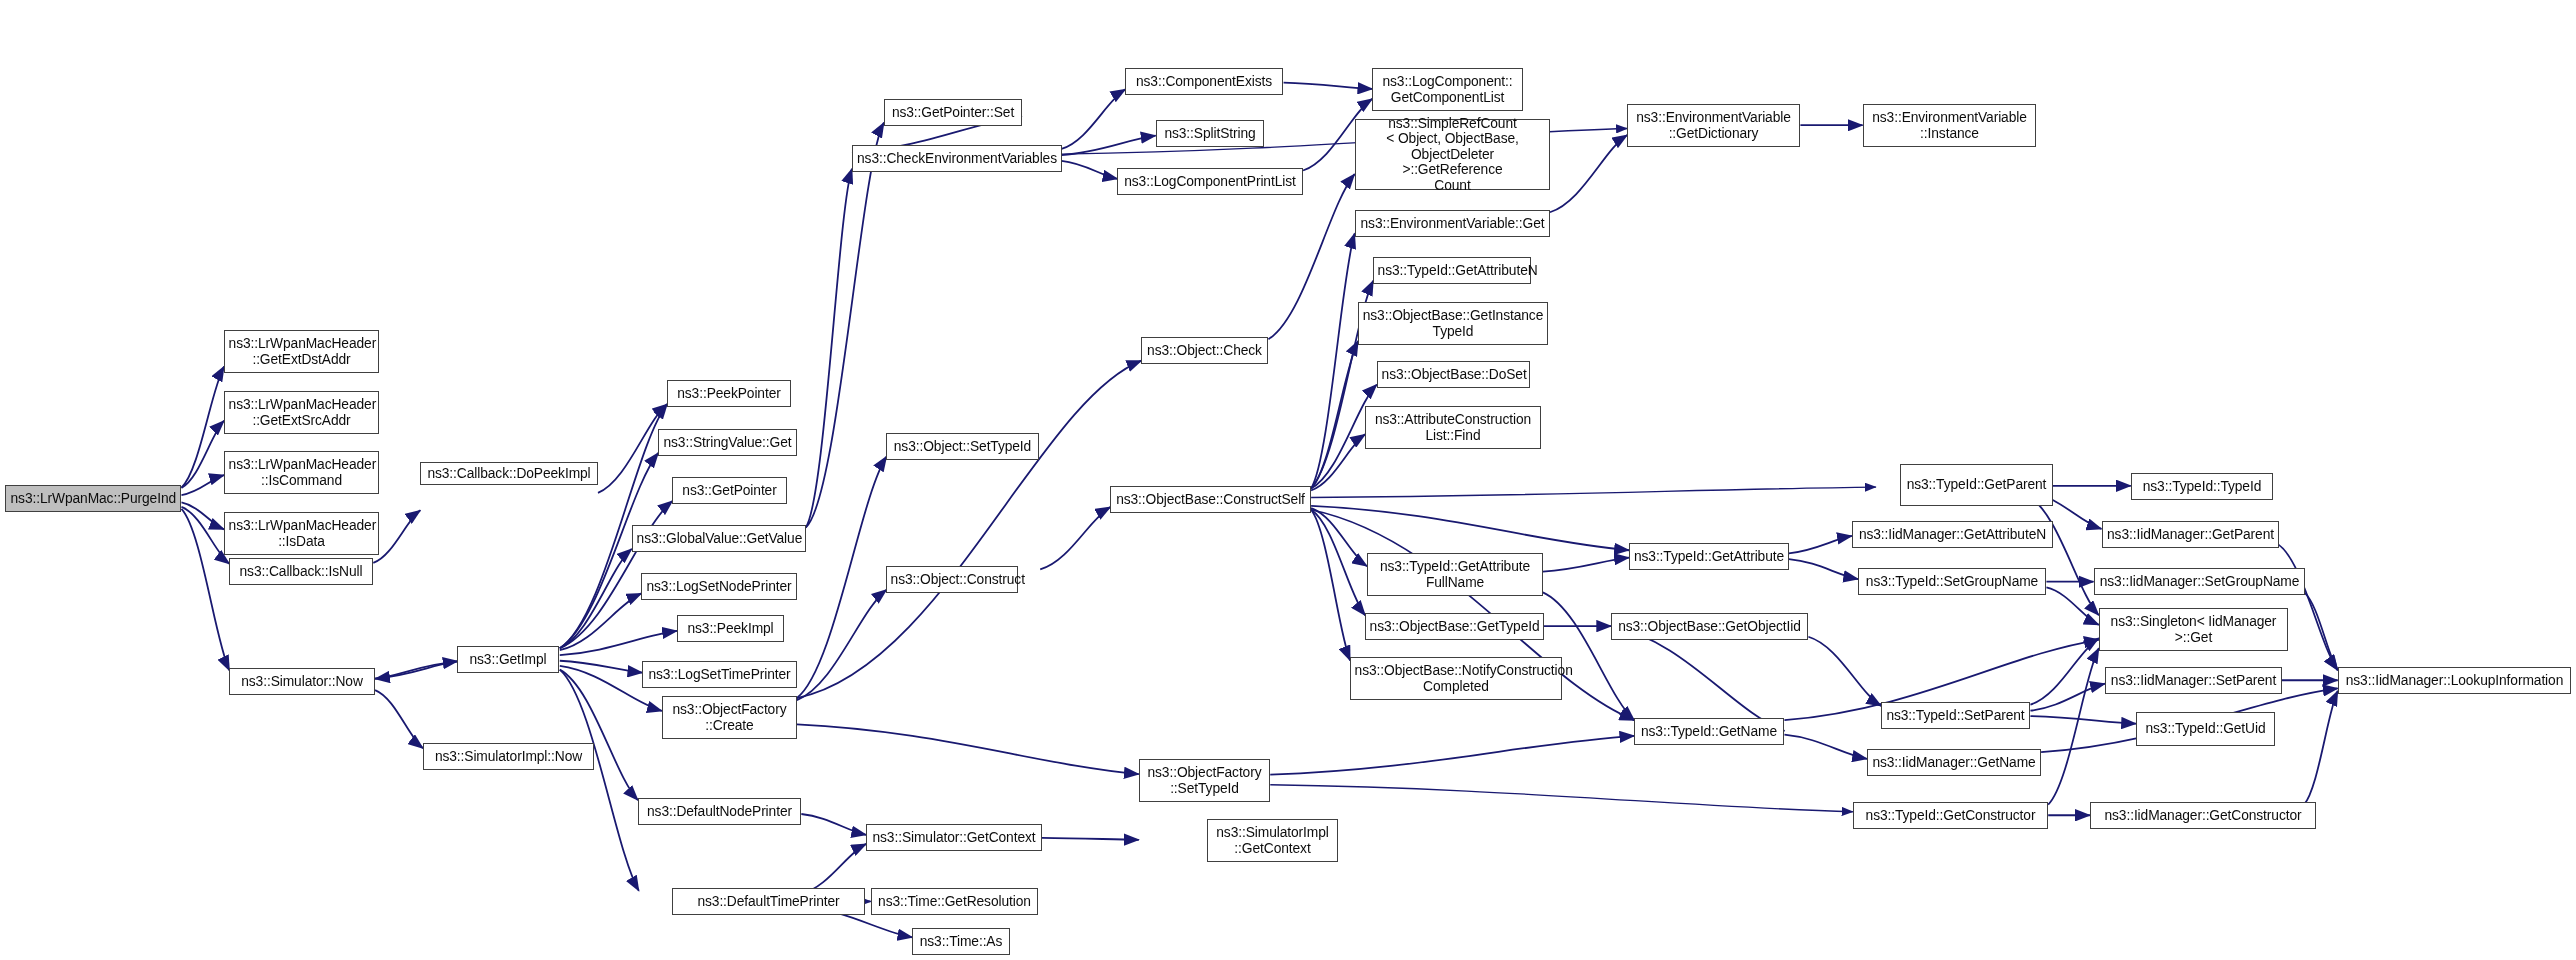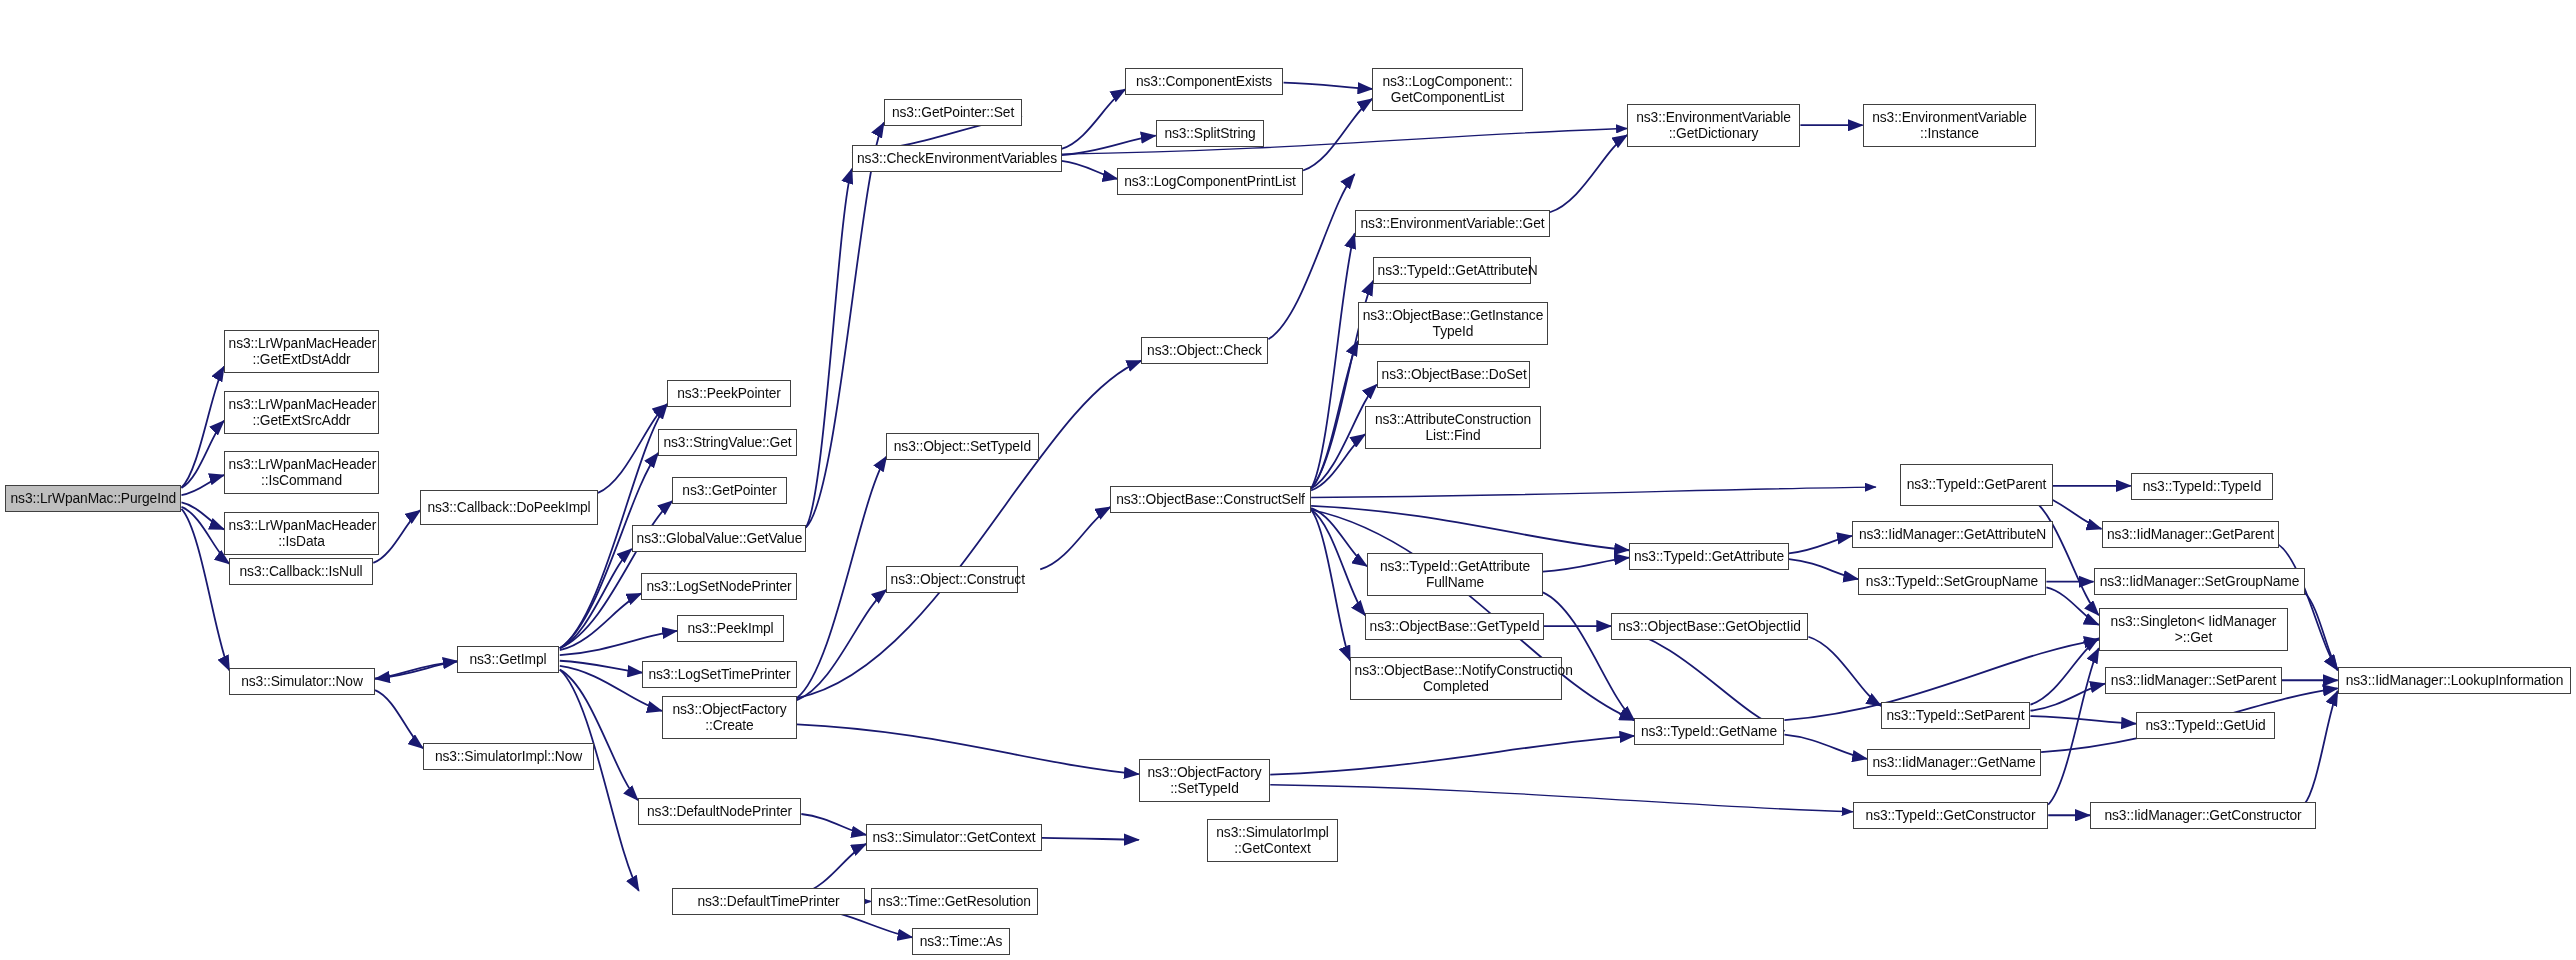--- a/index.html
+++ b/index.html
@@ -151,21 +151,21 @@
       <div class="gnode" style="left: 224px; top: 330px; width: 155px; height: 43px;"><span class="lbl">ns3::LrWpanMacHeader
 ::GetExtDstAddr</span></div>
       <div class="gnode" style="left: 224px; top: 391px; width: 155px; height: 43px;"><span class="lbl">ns3::LrWpanMacHeader
 ::GetExtSrcAddr</span></div>
       <div class="gnode" style="left: 224px; top: 451px; width: 155px; height: 43px;"><span class="lbl">ns3::LrWpanMacHeader
 ::IsCommand</span></div>
       <div class="gnode" style="left: 224px; top: 512px; width: 155px; height: 43px;"><span class="lbl">ns3::LrWpanMacHeader
 ::IsData</span></div>
       <div class="gnode" style="left: 229px; top: 558px; width: 144px; height: 27px;"><span class="lbl">ns3::Callback::IsNull</span></div>
       <div class="gnode" style="left: 229px; top: 668px; width: 146px; height: 27px;"><span class="lbl">ns3::Simulator::Now</span></div>
-      <div class="gnode" style="left: 420px; top: 490px; width: 178px; height: 35px;"><span class="lbl">ns3::Callback::DoPeekImpl</span></div>
+      <div class="gnode" style="left: 420px; top: 462px; width: 178px; height: 23px;"><span class="lbl">ns3::Callback::DoPeekImpl</span></div>
       <div class="gnode" style="left: 457px; top: 646px; width: 102px; height: 27px;"><span class="lbl">ns3::GetImpl</span></div>
       <div class="gnode" style="left: 423px; top: 743px; width: 171px; height: 27px;"><span class="lbl">ns3::SimulatorImpl::Now</span></div>
       <div class="gnode" style="left: 667px; top: 380px; width: 124px; height: 27px;"><span class="lbl">ns3::PeekPointer</span></div>
       <div class="gnode" style="left: 658px; top: 429px; width: 139px; height: 27px;"><span class="lbl">ns3::StringValue::Get</span></div>
       <div class="gnode" style="left: 672px; top: 477px; width: 115px; height: 27px;"><span class="lbl">ns3::GetPointer</span></div>
       <div class="gnode" style="left: 632px; top: 525px; width: 174px; height: 27px;"><span class="lbl">ns3::GlobalValue::GetValue</span></div>
       <div class="gnode" style="left: 641px; top: 573px; width: 156px; height: 27px;"><span class="lbl">ns3::LogSetNodePrinter</span></div>
       <div class="gnode" style="left: 677px; top: 615px; width: 107px; height: 27px;"><span class="lbl">ns3::PeekImpl</span></div>
       <div class="gnode" style="left: 642px; top: 661px; width: 155px; height: 27px;"><span class="lbl">ns3::LogSetTimePrinter</span></div>
       <div class="gnode" style="left: 662px; top: 696px; width: 135px; height: 43px;"><span class="lbl">ns3::ObjectFactory
@@ -182,20 +182,24 @@
       <div class="gnode" style="left: 866px; top: 824px; width: 176px; height: 27px;"><span class="lbl">ns3::Simulator::GetContext</span></div>
       <div class="gnode" style="left: 1207px; top: 819px; width: 131px; height: 43px;"><span class="lbl">ns3::SimulatorImpl
 ::GetContext</span></div>
       <div class="gnode" style="left: 871px; top: 888px; width: 167px; height: 27px;"><span class="lbl">ns3::Time::GetResolution</span></div>
       <div class="gnode" style="left: 912px; top: 928px; width: 98px; height: 27px;"><span class="lbl">ns3::Time::As</span></div>
       <div class="gnode" style="left: 1125px; top: 68px; width: 158px; height: 27px;"><span class="lbl">ns3::ComponentExists</span></div>
       <div class="gnode" style="left: 1156px; top: 120px; width: 108px; height: 27px;"><span class="lbl">ns3::SplitString</span></div>
       <div class="gnode" style="left: 1117px; top: 168px; width: 186px; height: 27px;"><span class="lbl">ns3::LogComponentPrintList</span></div>
       <div class="gnode" style="left: 1372px; top: 68px; width: 151px; height: 43px;"><span class="lbl">ns3::LogComponent::
 GetComponentList</span></div>
+      <div class="gnode" style="left: 1355px; top: 119px; width: 195px; height: 71px;"><span class="lbl">ns3::SimpleRefCount
+&lt; Object, ObjectBase,
+ObjectDeleter &gt;::GetReference
+Count</span></div>
       <div class="gnode" style="left: 1355px; top: 210px; width: 195px; height: 27px;"><span class="lbl">ns3::EnvironmentVariable::Get</span></div>
       <div class="gnode" style="left: 1373px; top: 257px; width: 158px; height: 27px;"><span class="lbl">ns3::TypeId::GetAttributeN</span></div>
       <div class="gnode" style="left: 1358px; top: 302px; width: 190px; height: 43px;"><span class="lbl">ns3::ObjectBase::GetInstance
 TypeId</span></div>
       <div class="gnode" style="left: 1377px; top: 361px; width: 153px; height: 27px;"><span class="lbl">ns3::ObjectBase::DoSet</span></div>
       <div class="gnode" style="left: 1365px; top: 406px; width: 176px; height: 43px;"><span class="lbl">ns3::AttributeConstruction
 List::Find</span></div>
       <div class="gnode" style="left: 1627px; top: 104px; width: 173px; height: 43px;"><span class="lbl">ns3::EnvironmentVariable
 ::GetDictionary</span></div>
       <div class="gnode" style="left: 1863px; top: 104px; width: 173px; height: 43px;"><span class="lbl">ns3::EnvironmentVariable
@@ -214,18 +218,18 @@
       <div class="gnode" style="left: 1858px; top: 568px; width: 188px; height: 27px;"><span class="lbl">ns3::TypeId::SetGroupName</span></div>
       <div class="gnode" style="left: 1881px; top: 702px; width: 149px; height: 27px;"><span class="lbl">ns3::TypeId::SetParent</span></div>
       <div class="gnode" style="left: 1867px; top: 749px; width: 174px; height: 27px;"><span class="lbl">ns3::IidManager::GetName</span></div>
       <div class="gnode" style="left: 1853px; top: 802px; width: 195px; height: 27px;"><span class="lbl">ns3::TypeId::GetConstructor</span></div>
       <div class="gnode" style="left: 2131px; top: 473px; width: 142px; height: 27px;"><span class="lbl">ns3::TypeId::TypeId</span></div>
       <div class="gnode" style="left: 2102px; top: 521px; width: 177px; height: 27px;"><span class="lbl">ns3::IidManager::GetParent</span></div>
       <div class="gnode" style="left: 2094px; top: 568px; width: 211px; height: 27px;"><span class="lbl">ns3::IidManager::SetGroupName</span></div>
       <div class="gnode" style="left: 2099px; top: 608px; width: 189px; height: 43px;"><span class="lbl">ns3::Singleton&lt; IidManager
 &gt;::Get</span></div>
       <div class="gnode" style="left: 2105px; top: 667px; width: 177px; height: 27px;"><span class="lbl">ns3::IidManager::SetParent</span></div>
-      <div class="gnode" style="left: 2136px; top: 712px; width: 139px; height: 27px;"><span class="lbl">ns3::TypeId::GetUid</span></div>
+      <div class="gnode" style="left: 2136px; top: 712px; width: 139px; height: 34px;"><span class="lbl">ns3::TypeId::GetUid</span></div>
       <div class="gnode" style="left: 2090px; top: 802px; width: 226px; height: 27px;"><span class="lbl">ns3::IidManager::GetConstructor</span></div>
       <div class="gnode" style="left: 2338px; top: 667px; width: 233px; height: 27px;"><span class="lbl">ns3::IidManager::LookupInformation</span></div>
     </div>
 </div>
 
 
 </body></html>

